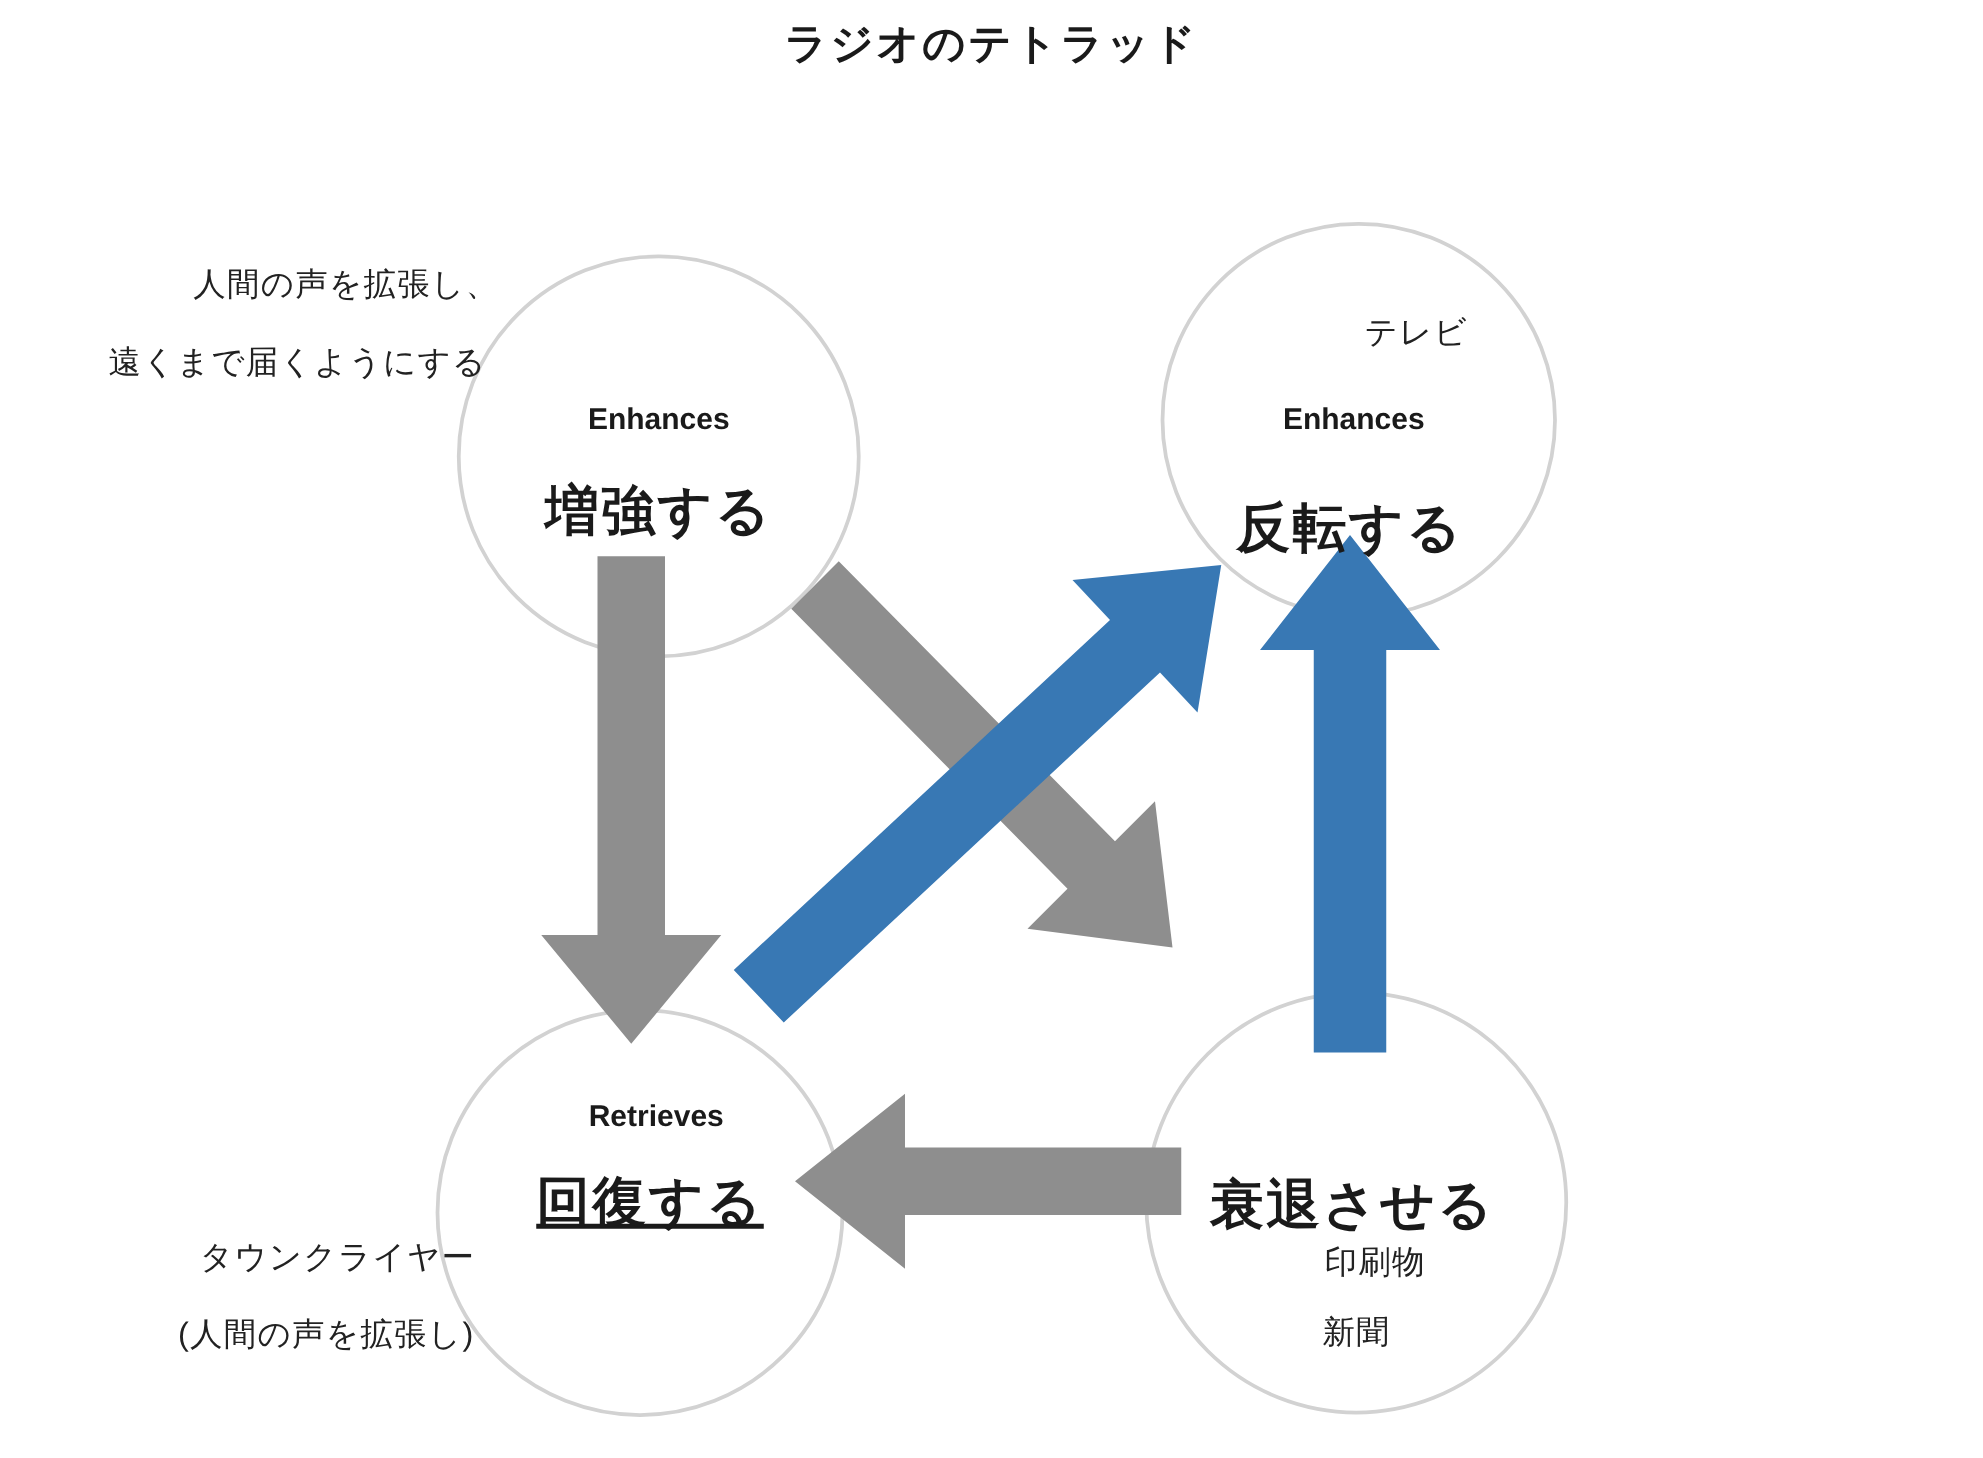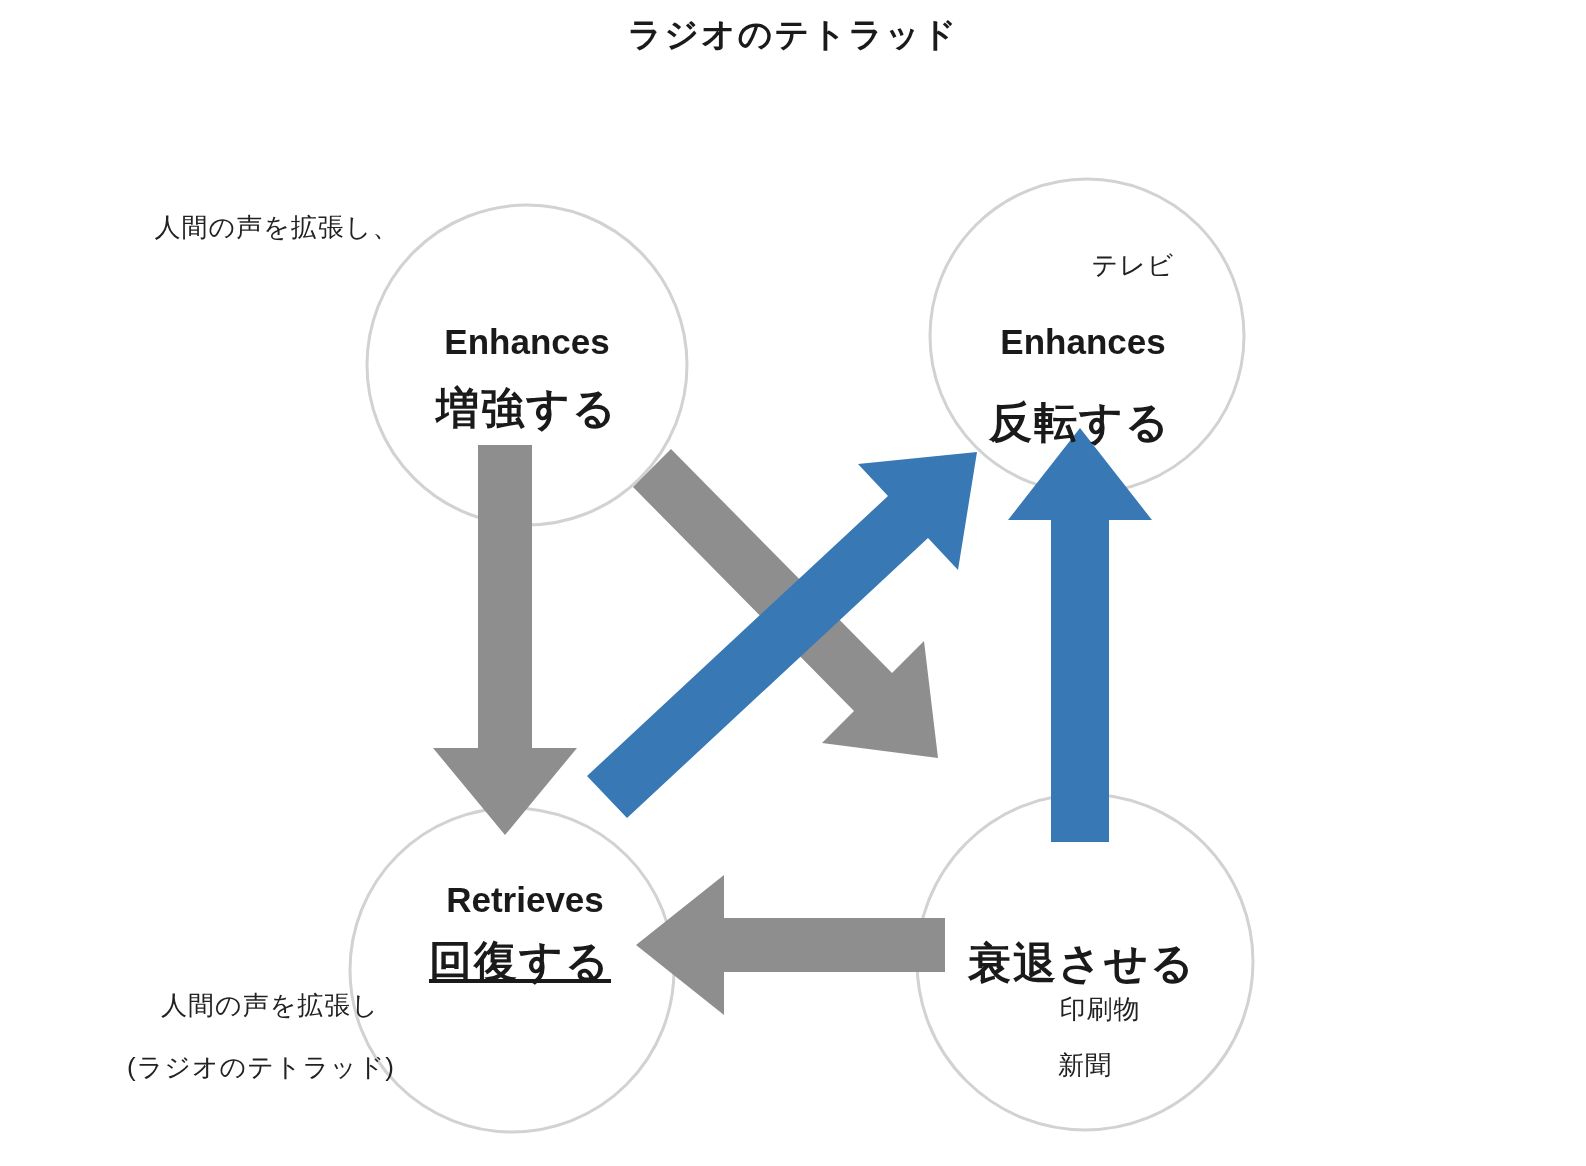--- a/index.html
+++ b/index.html
@@ -26,21 +26,21 @@
     color: #1a1a1a;
     transform: translateX(-50%);
     text-align: center;
   }
   .title {
     font-size: 34px;
     font-weight: bold;
     letter-spacing: 2px;
   }
   .node-en {
-    font-size: 35px;
+    font-size: 24px;
     font-weight: bold;
   }
   .node-ja {
     font-size: 43px;
     font-weight: bold;
     letter-spacing: 2px;
   }
   .note {
     font-size: 26px;
     font-weight: normal;
@@ -67,31 +67,32 @@
     <polygon points="945,918 945,972 724,972 724,1015 636,945 724,875 724,918" fill="#8e8e8e"></polygon>
 
     <polygon points="627,818 928,538 958,570 977,452 858,464 888,496 587,776" fill="#3878b4"></polygon>
 
     <polygon points="1051,842 1051,520 1008,520 1080,428 1152,520 1109,520 1109,842" fill="#3878b4"></polygon>
   </svg>
 
   <div class="txt title" style="left:793px; top:12px;">ラジオのテトラッド</div>
 
   <div class="txt note" style="left:277px; top:210px;">人間の声を拡張し、</div>
+  <div class="txt note" style="left:238px; top:272px;">遠くまで届くようにする</div>
 
   <div class="txt node-en" style="left:527px; top:322px;">Enhances</div>
   <div class="txt node-ja" style="left:527px; top:380px;">増強する</div>
 
   <div class="txt note" style="left:1133px; top:248px;">テレビ</div>
   <div class="txt node-en" style="left:1083px; top:322px;">Enhances</div>
   <div class="txt node-ja" style="left:1080px; top:382px;margin-top:12px;">反転する</div>
 
   <div class="txt node-en" style="left:525px; top:880px;">Retrieves</div>
   <div class="txt node-ja" style="left:520px; top:933px;text-decoration:underline;">回復する</div>
 
-  <div class="txt note" style="left:270px; top:988px;">人間の声を拡張し</div>
-  <div class="txt note" style="left:261px; top:1050px;">(ラジオのテトラッド)</div>
+  <div class="txt note" style="left:270px; top:988px;">タウンクライヤー</div>
+  <div class="txt note" style="left:261px; top:1050px;">(人間の声を拡張し)</div>
 
   <div class="txt node-ja" style="left:1082px; top:935px;">衰退させる</div>
   <div class="txt note" style="left:1100px; top:992px;">印刷物</div>
   <div class="txt note" style="left:1085px; top:1048px;">新聞</div>
 
 </div>
 
 </body></html>

